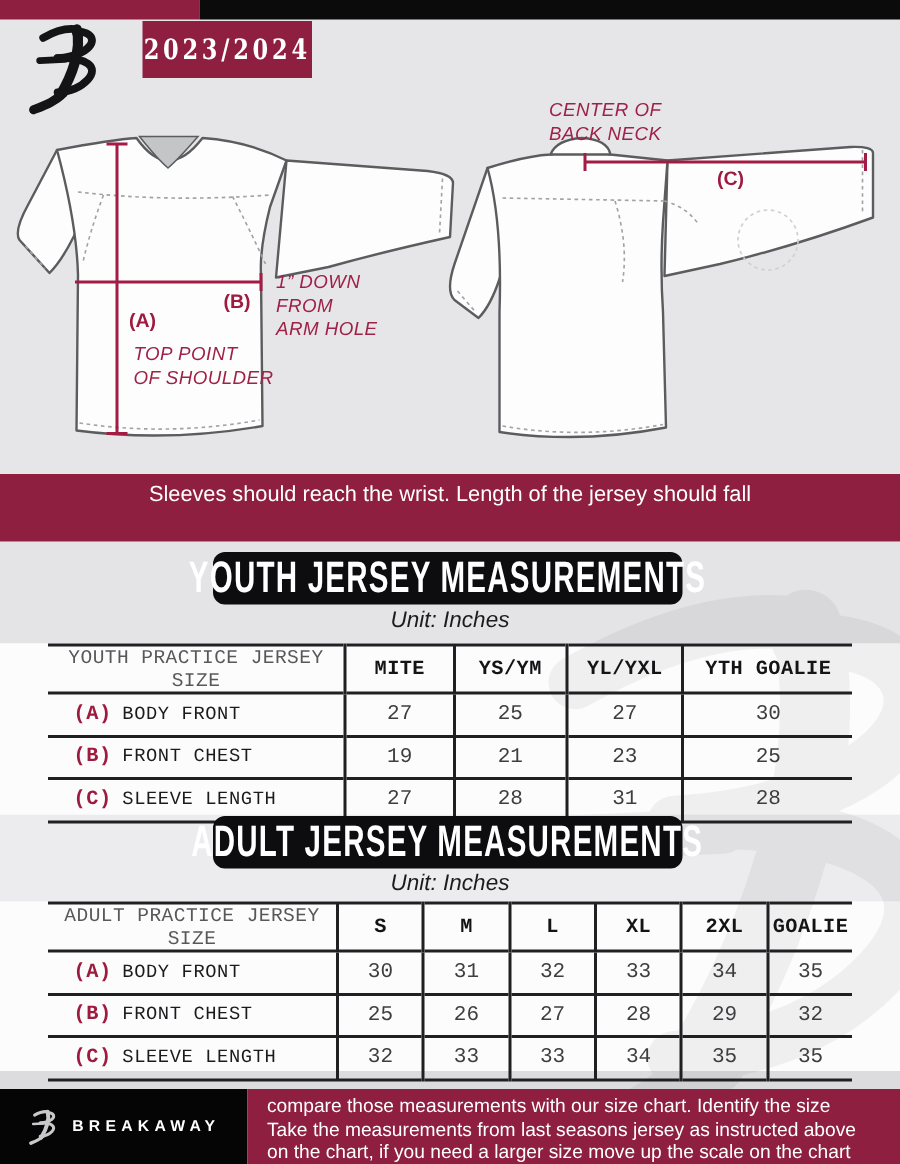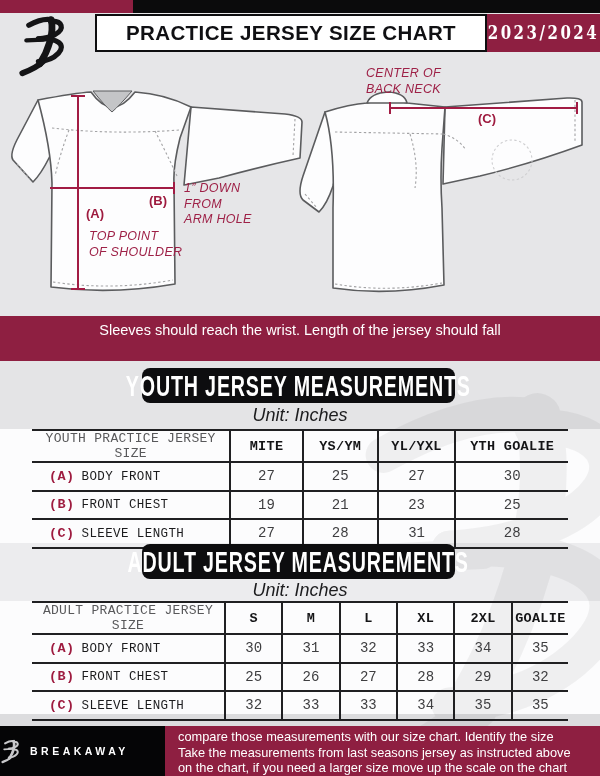--- a/index.html
+++ b/index.html
@@ -41,38 +41,38 @@
   .ann-letter{position:absolute;color:#9E1B3F;font-weight:bold;font-size:13px;}
 
   .banner{position:absolute;top:316px;left:0;width:600px;height:45px;background:#8E1F41;
           color:#FFF;text-align:center;font-size:14.5px;line-height:20px;padding-top:4px;box-sizing:border-box;}
 
   .pill{position:absolute;left:142px;width:313px;height:35px;background:#0D0D0F;border-radius:8px;
         color:#FFF;display:flex;align-items:center;justify-content:center;}
   .pill-y{top:368px;} .pill-a{top:544px;}
   .pill span{font-weight:bold;font-size:24px;letter-spacing:1px;transform:scale(.82,1.22);white-space:nowrap;}
 
-  .unit{position:absolute;left:0;width:600px;text-align:center;font-style:italic;font-size:18px;
+  .unit{position:absolute;left:0;width:600px;text-align:center;font-style:italic;font-size:15px;
         color:#1C1C1E;font-weight:500;}
   .unit-y{top:405px;} .unit-a{top:580px;}
 
   .tablewrap{position:absolute;left:32px;width:536px;font-family:Liberation Mono, monospace;}
   .tw-y{top:429px;} .tw-a{top:601px;}
   table.size-table{width:100%;border-collapse:collapse;table-layout:fixed;border-bottom:2px solid #202022;}
   .size-table tr{border-top:2px solid #202022;}
   .size-table th,.size-table td{height:26.5px;padding:0;vertical-align:middle;}
   .size-table th+th,.size-table td+td{border-left:2px solid #202022;}
   .size-table th.size-label{font-size:13px;color:#58585A;font-weight:normal;letter-spacing:.3px;text-align:center;}
   .size-table th.col{font-size:13.5px;font-weight:bold;color:#141416;text-align:center;letter-spacing:.3px;}
   .size-table td.rowlabel{text-align:left;padding-left:17px;font-size:12.5px;color:#1B1B1D;letter-spacing:.4px;}
   .size-table td.rowlabel .letter{color:#9E1B3F;font-weight:bold;font-size:13.5px;margin-right:7px;}
   .size-table td.val{text-align:center;font-size:14px;color:#3E3E40;}
 
   .footer{position:absolute;top:726px;left:0;width:600px;height:50px;display:flex;}
-  .brandbox{width:165px;background:#050506;display:flex;align-items:center;justify-content:flex-start;gap:8px;}
+  .brandbox{width:165px;background:#050506;display:flex;align-items:center;justify-content:center;gap:8px;}
   .brandbox svg{width:22px;height:25px;}
   .brand-name{color:#FFF;font-size:10.5px;letter-spacing:3.5px;font-weight:600;white-space:nowrap;}
   .notebox{flex:1;background:#8E1F41;color:#FFF;padding:3px 8px 0 13px;font-size:12.8px;line-height:15.6px;}
   .notebox div{white-space:nowrap;}
 </style>
 </head>
 <body>
 
 <svg width="0" height="0" style="position:absolute">
   <defs>
@@ -103,23 +103,20 @@
   <div class="top-strip">
     <div class="strip-maroon"></div>
     <div class="strip-black"></div>
   </div>
 
   <svg class="logo" viewBox="14 12 66 80">
     <use href="#blogo" stroke="#141416"></use>
   </svg>
 
   <div class="title-bar">
-    <div class="title-box">
-      <span>PRACTICE JERSEY SIZE CHART</span>
-    </div>
     <div class="year-box">
       <span>2023/2024</span>
     </div>
   </div>
 
   <svg class="jersey fj" viewBox="0 0 300 215">
     <path class="outline" d="M 33,12 L 14,48 Q 4,66 8,72 L 28,94 Q 36,86 44,70 L 58,42 Z"></path>
     <path class="outline" d="M 186,19 L 280,26 Q 297,28 297,34 L 295,70 Q 250,80 214,90 L 179,97 Z"></path>
     <path class="outline" d="M 33,12 Q 70,5 86,4 Q 107,34 130,4 Q 160,6 186,19 L 175,50 Q 168,78 169,95 L 170,196 Q 107,207 46,199 L 47,95 Q 46,60 33,12 Z"></path>
     <path class="neck" d="M 88,3 Q 100,18 107,24 Q 114,18 127,3 Z"></path>

